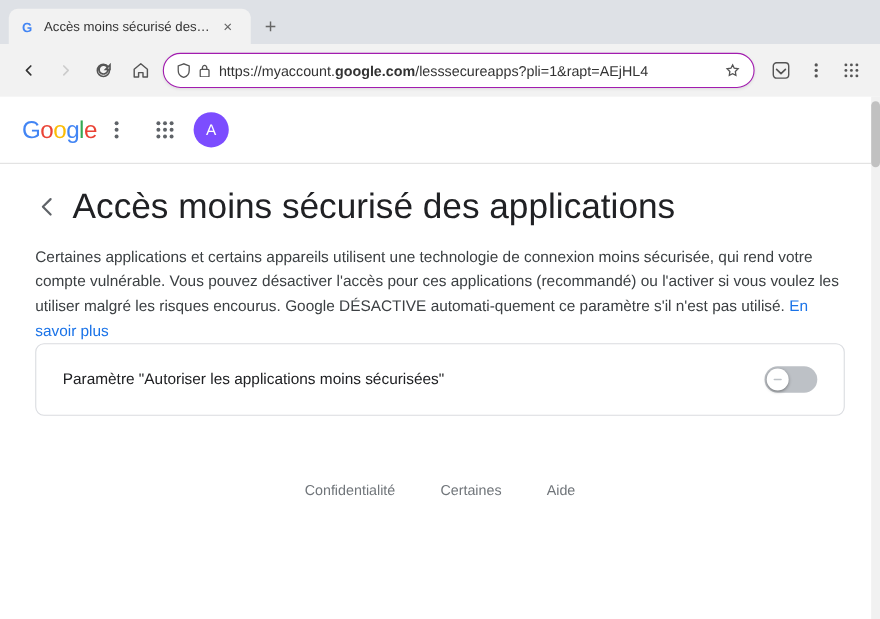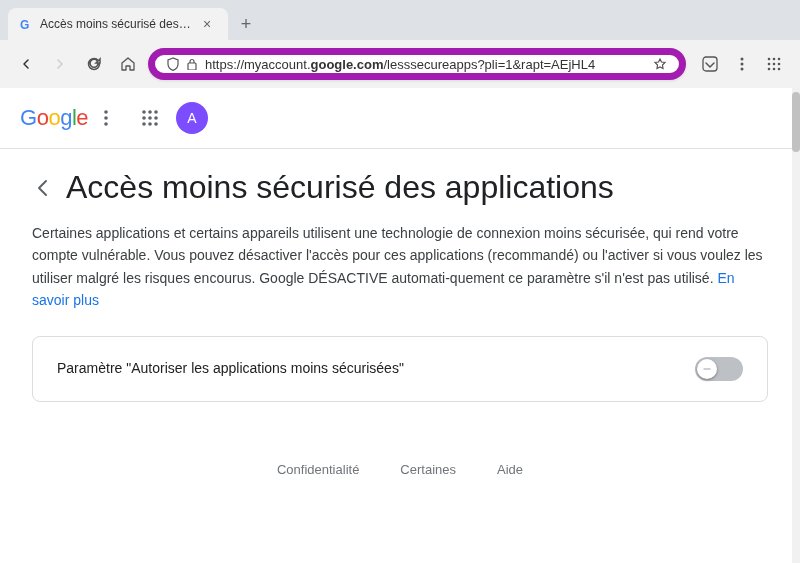--- a/index.html
+++ b/index.html
@@ -7,21 +7,21 @@
     .tab-bar { display: flex; align-items: center; padding: 8px 8px 0 8px; background: #dee1e6; height: 40px; }
     .tab { display: flex; align-items: center; background: #f2f2f2; border-radius: 8px 8px 0 0; padding: 0 12px; height: 32px; max-width: 220px; min-width: 180px; font-size: 12px; color: #333; gap: 6px; }
     .tab-title { flex: 1; overflow: hidden; white-space: nowrap; text-overflow: ellipsis; font-size: 12px; }
     .tab-close { color: #666; font-size: 14px; cursor: pointer; width: 18px; height: 18px; display: flex; align-items: center; justify-content: center; border-radius: 50%; }
     .tab-favicon { width: 14px; height: 14px; }
     .new-tab-btn { width: 28px; height: 28px; display: flex; align-items: center; justify-content: center; color: #666; font-size: 18px; margin-left: 4px; border-radius: 50%; cursor: pointer; }
 
     .nav-bar { display: flex; align-items: center; padding: 6px 12px; gap: 6px; height: 48px; background: #f2f2f2; }
     .nav-btn { width: 28px; height: 28px; display: flex; align-items: center; justify-content: center; color: #666; font-size: 16px; border-radius: 50%; cursor: pointer; flex-shrink: 0; }
     .nav-btn.disabled { color: #ccc; cursor: default; }
-    .address-bar { flex: 1; display: flex; align-items: center; background: #fff; border-radius: 20px; padding: 4px 12px; gap: 8px; height: 32px; border: 7px solid #a21caf; box-shadow: 0 1px 3px rgba(0,0,0,0.1); }
+    .address-bar { flex: 1; display: flex; align-items: center; background: #fff; border-radius: 20px; padding: 4px 12px; gap: 8px; height: 32px; border: 1px solid #a21caf; box-shadow: 0 1px 3px rgba(0,0,0,0.1); }
     .address-text { flex: 1; font-size: 13px; color: #333; overflow: hidden; white-space: nowrap; text-overflow: ellipsis; }
     .nav-icons { display: flex; align-items: center; gap: 4px; margin-left: 4px; }
     .nav-icon { width: 28px; height: 28px; display: flex; align-items: center; justify-content: center; color: #666; border-radius: 50%; cursor: pointer; }
 
     
     .page { background: #fff; padding: 0; height: calc(563px - 88px); overflow-y: auto; position: relative; }
 
     
     .google-header { display: flex; align-items: center; justify-content: flex-start; padding: 12px 20px; border-bottom: 1px solid #e0e0e0; }
     .google-logo { display: flex; align-items: center; gap: 8px; font-size: 22px; font-weight: 400; color: #5f6368; }
@@ -33,21 +33,21 @@
     .header-actions { display: flex; align-items: center; gap: 8px; }
     .header-icon-btn { width: 36px; height: 36px; display: flex; align-items: center; justify-content: center; border-radius: 50%; cursor: pointer; color: #5f6368; }
     .avatar { width: 32px; height: 32px; border-radius: 50%; background: #7c4dff; color: #fff; display: flex; align-items: center; justify-content: center; font-size: 14px; font-weight: 500; cursor: pointer; }
 
     
     .content { padding: 0 32px 32px 32px; }
     .page-header { display: flex; align-items: center; gap: 12px; padding: 20px 0 16px 0; }
     .back-btn { color: #5f6368; cursor: pointer; font-size: 20px; display: flex; align-items: center; }
     .page-title { font-size: 32px; font-weight: 400; color: #202124; }
 
-    .description { font-size: 14px; color: #3c4043; line-height: 1.6; margin-bottom: 24px; }
+    .description { font-size: 14px; color: #3c4043; line-height: 1.6; }
     .description a { color: #1a73e8; text-decoration: none; }
 
     
     .toggle-card { border: 1px solid #dadce0; border-radius: 8px; padding: 20px 24px; display: flex; align-items: center; justify-content: space-between; }
     .toggle-label { font-size: 14px; color: #202124; line-height: 1.5; }
     .toggle-switch { position: relative; flex-shrink: 0; }
     .toggle-track { width: 48px; height: 24px; background: #bdc1c6; border-radius: 12px; position: relative; cursor: pointer; display: flex; align-items: center; padding: 2px; }
     .toggle-thumb { width: 20px; height: 20px; background: #fff; border-radius: 50%; box-shadow: 0 1px 3px rgba(0,0,0,0.4); position: absolute; left: 2px; transition: left 0.2s; display: flex; align-items: center; justify-content: center; }
     .toggle-thumb::after { content: ''; width: 10px; height: 2px; background: #bdc1c6; border-radius: 1px; display: none; }
 

